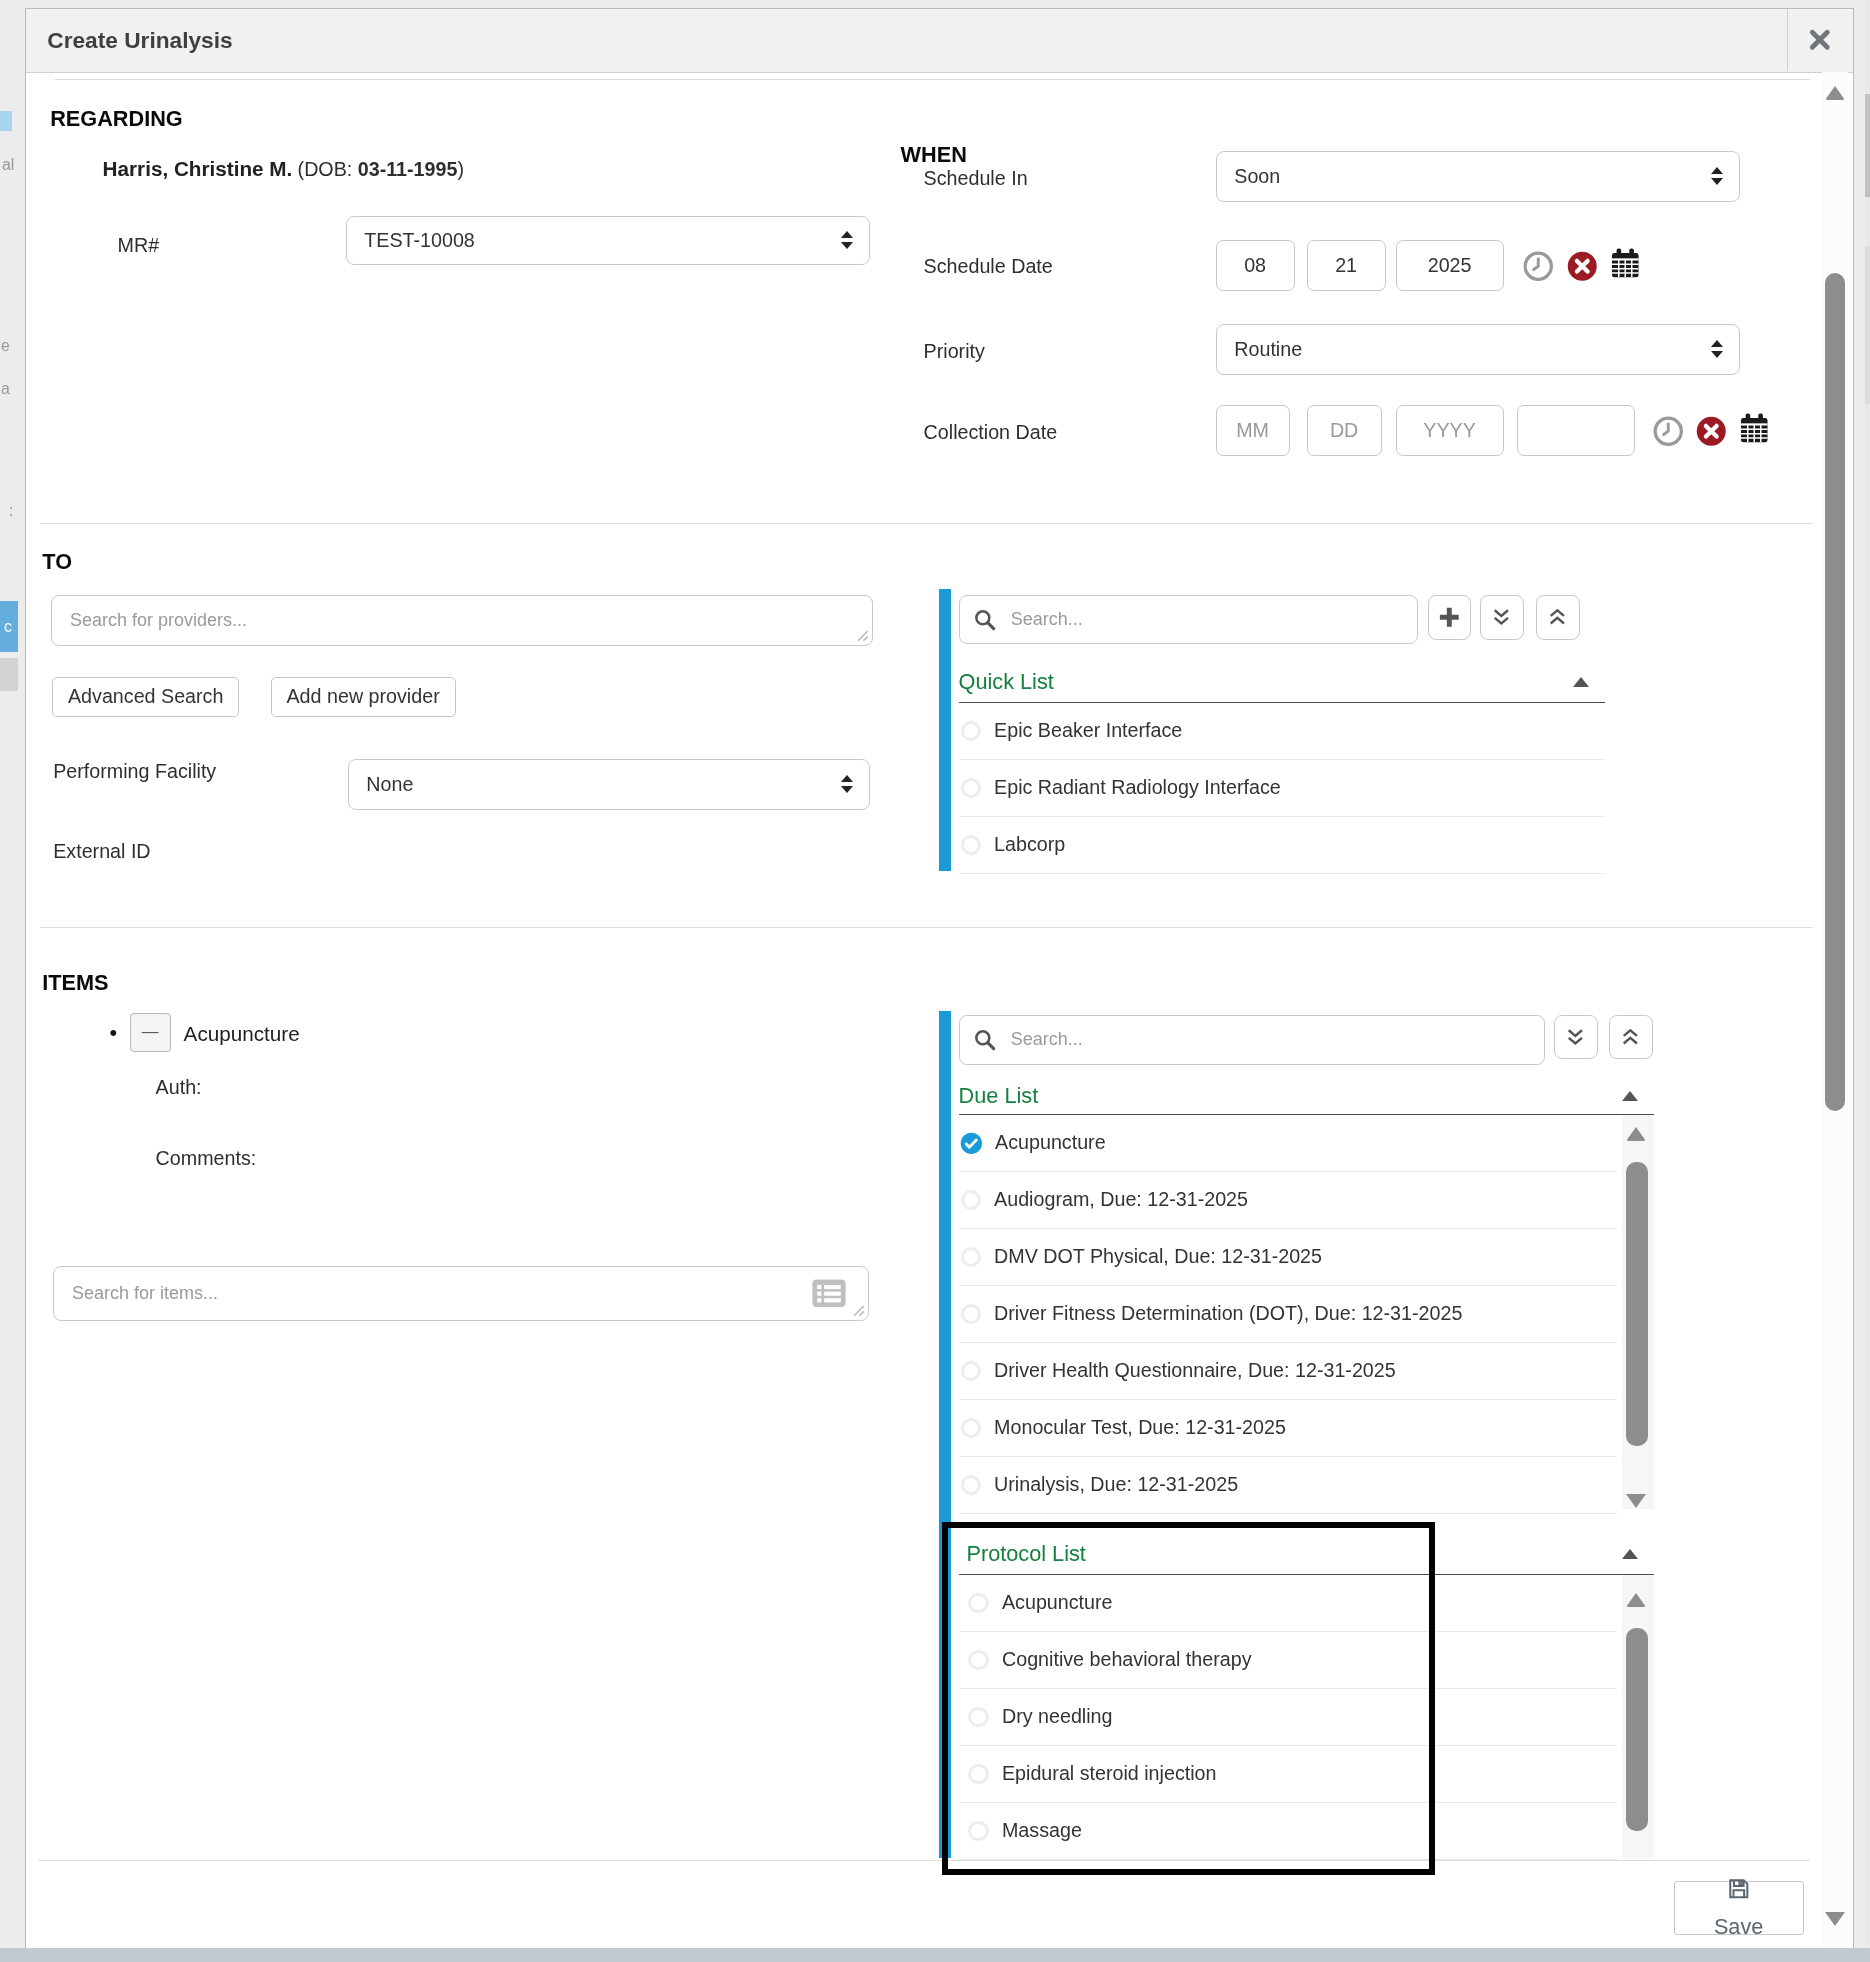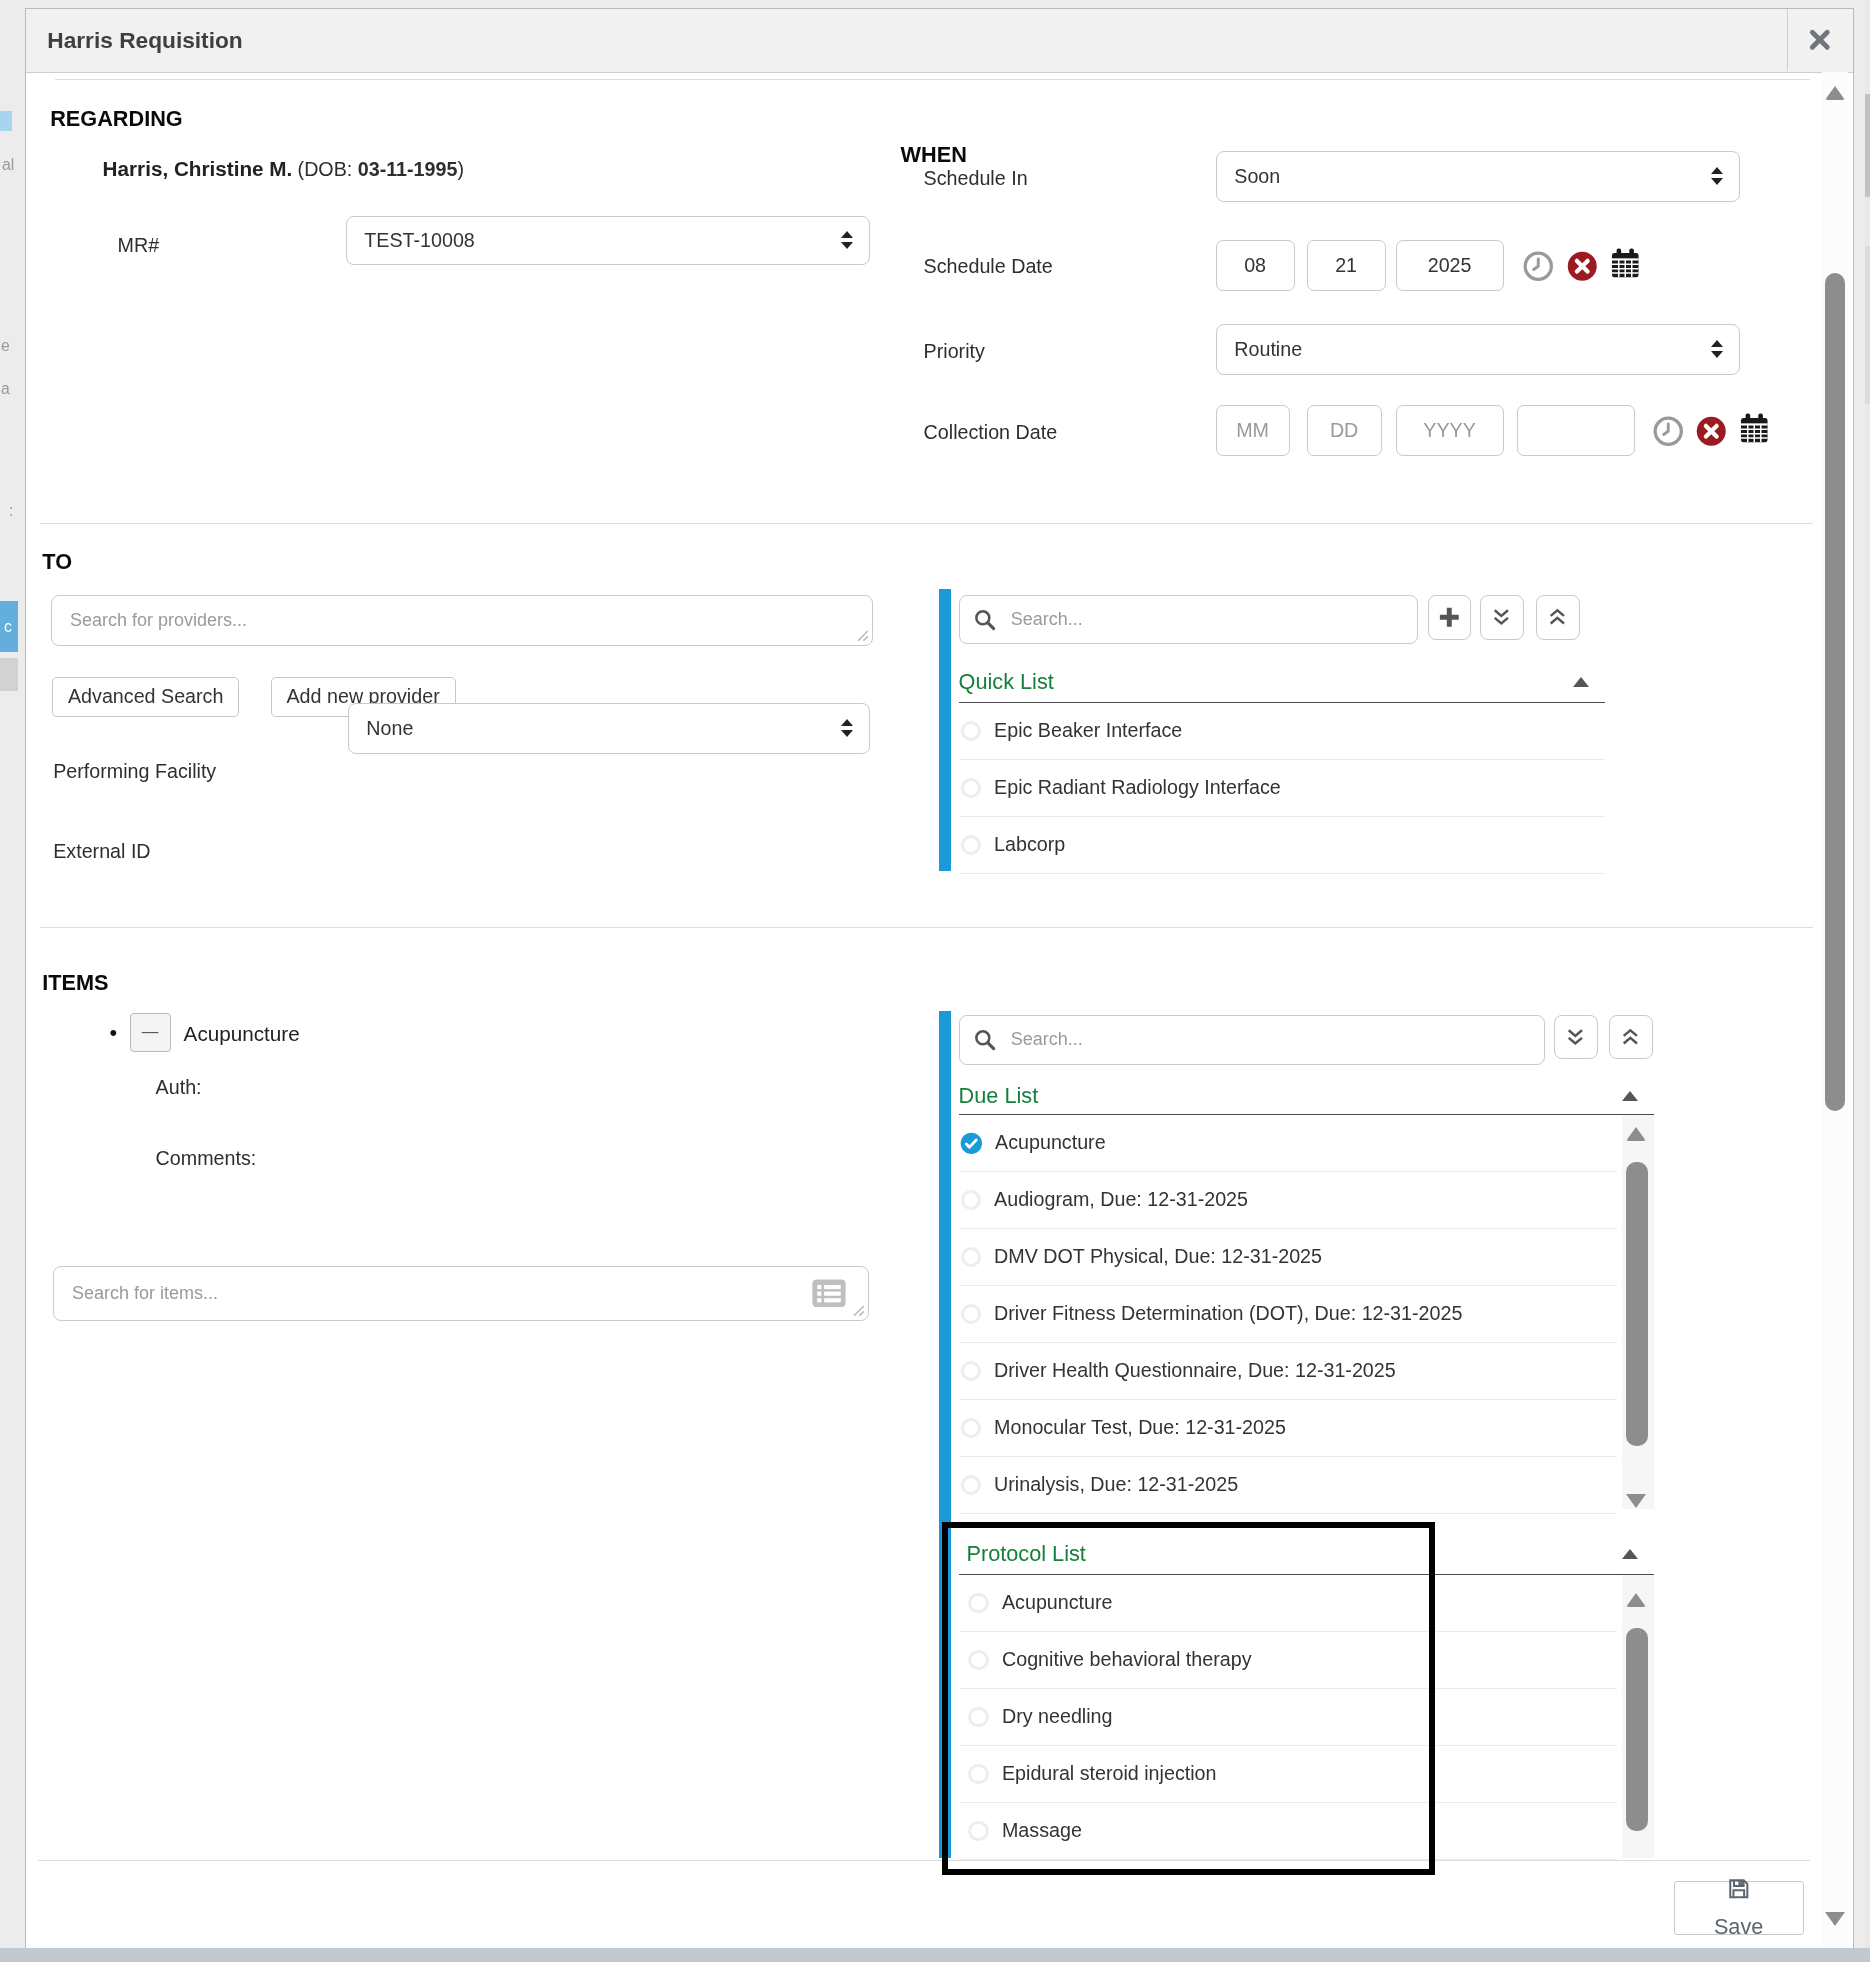--- a/index.html
+++ b/index.html
@@ -88,21 +88,21 @@
   <div class="abs" style="left:0;top:658px;width:17.7px;height:33px;background:#d2d2d2;"></div>
 
   <div class="abs" style="left:1865px;top:0;width:5.9px;height:1962px;background:#e9e9e9;">
     <div class="abs" style="left:0;top:94px;width:5.9px;height:103px;background:#c2c2c2;"></div>
     <div class="abs" style="left:0;top:246px;width:5.9px;height:158px;background:#dcdcdc;"></div>
   </div>
 
   <div class="modal">
 
     <div class="modal-header">
-      <div class="modal-title">Harris Requisition</div>
+      <div class="modal-title">Create Urinalysis</div>
       <div class="close-cell">
         <span style="display:flex;">
           <svg width="25.6" height="25.6" viewBox="0 0 24 24">
             <path d="M5 5l14 14M19 5L5 19" stroke="#70767c" stroke-width="4.6" stroke-linecap="round"></path>
           </svg>
         </span>
       </div>
     </div>
 
     <div class="hline" style="left:29.6px;top:70px;width:1755px;"></div>
@@ -208,21 +208,21 @@
         <svg width="11.8" height="11.8" viewBox="0 0 12 12">
             <path d="M11 1L1 11M11 6.5L6.5 11" stroke="#b9b9b9" stroke-width="1.6"></path>
           </svg>
       </span>
     </div>
 
     <button class="btn abs" style="left:26.6px;top:668px;width:187px;height:40px;">Advanced Search</button>
     <button class="btn abs" style="left:245px;top:668px;width:185px;height:40px;">Add new provider</button>
 
     <div class="label" style="left:27.6px;top:751px;">Performing Facility</div>
-    <div class="select abs" style="left:322px;top:694px;width:522px;height:51px;gap:12px;">
+    <div class="select abs" style="left:322px;top:750px;width:522px;height:51px;gap:12px;">
       <span>None</span>
       <span class="spinner">
         <span class="tri-u"></span>
           <span class="tri-d"></span>
       </span>
     </div>
 
     <div class="label" style="left:27.6px;top:831px;">External ID</div>
     <input class="box abs txtin" style="left: 322px; top: 818px; width: 522px; height: 51px; padding: 0px 15.8px;">
 

